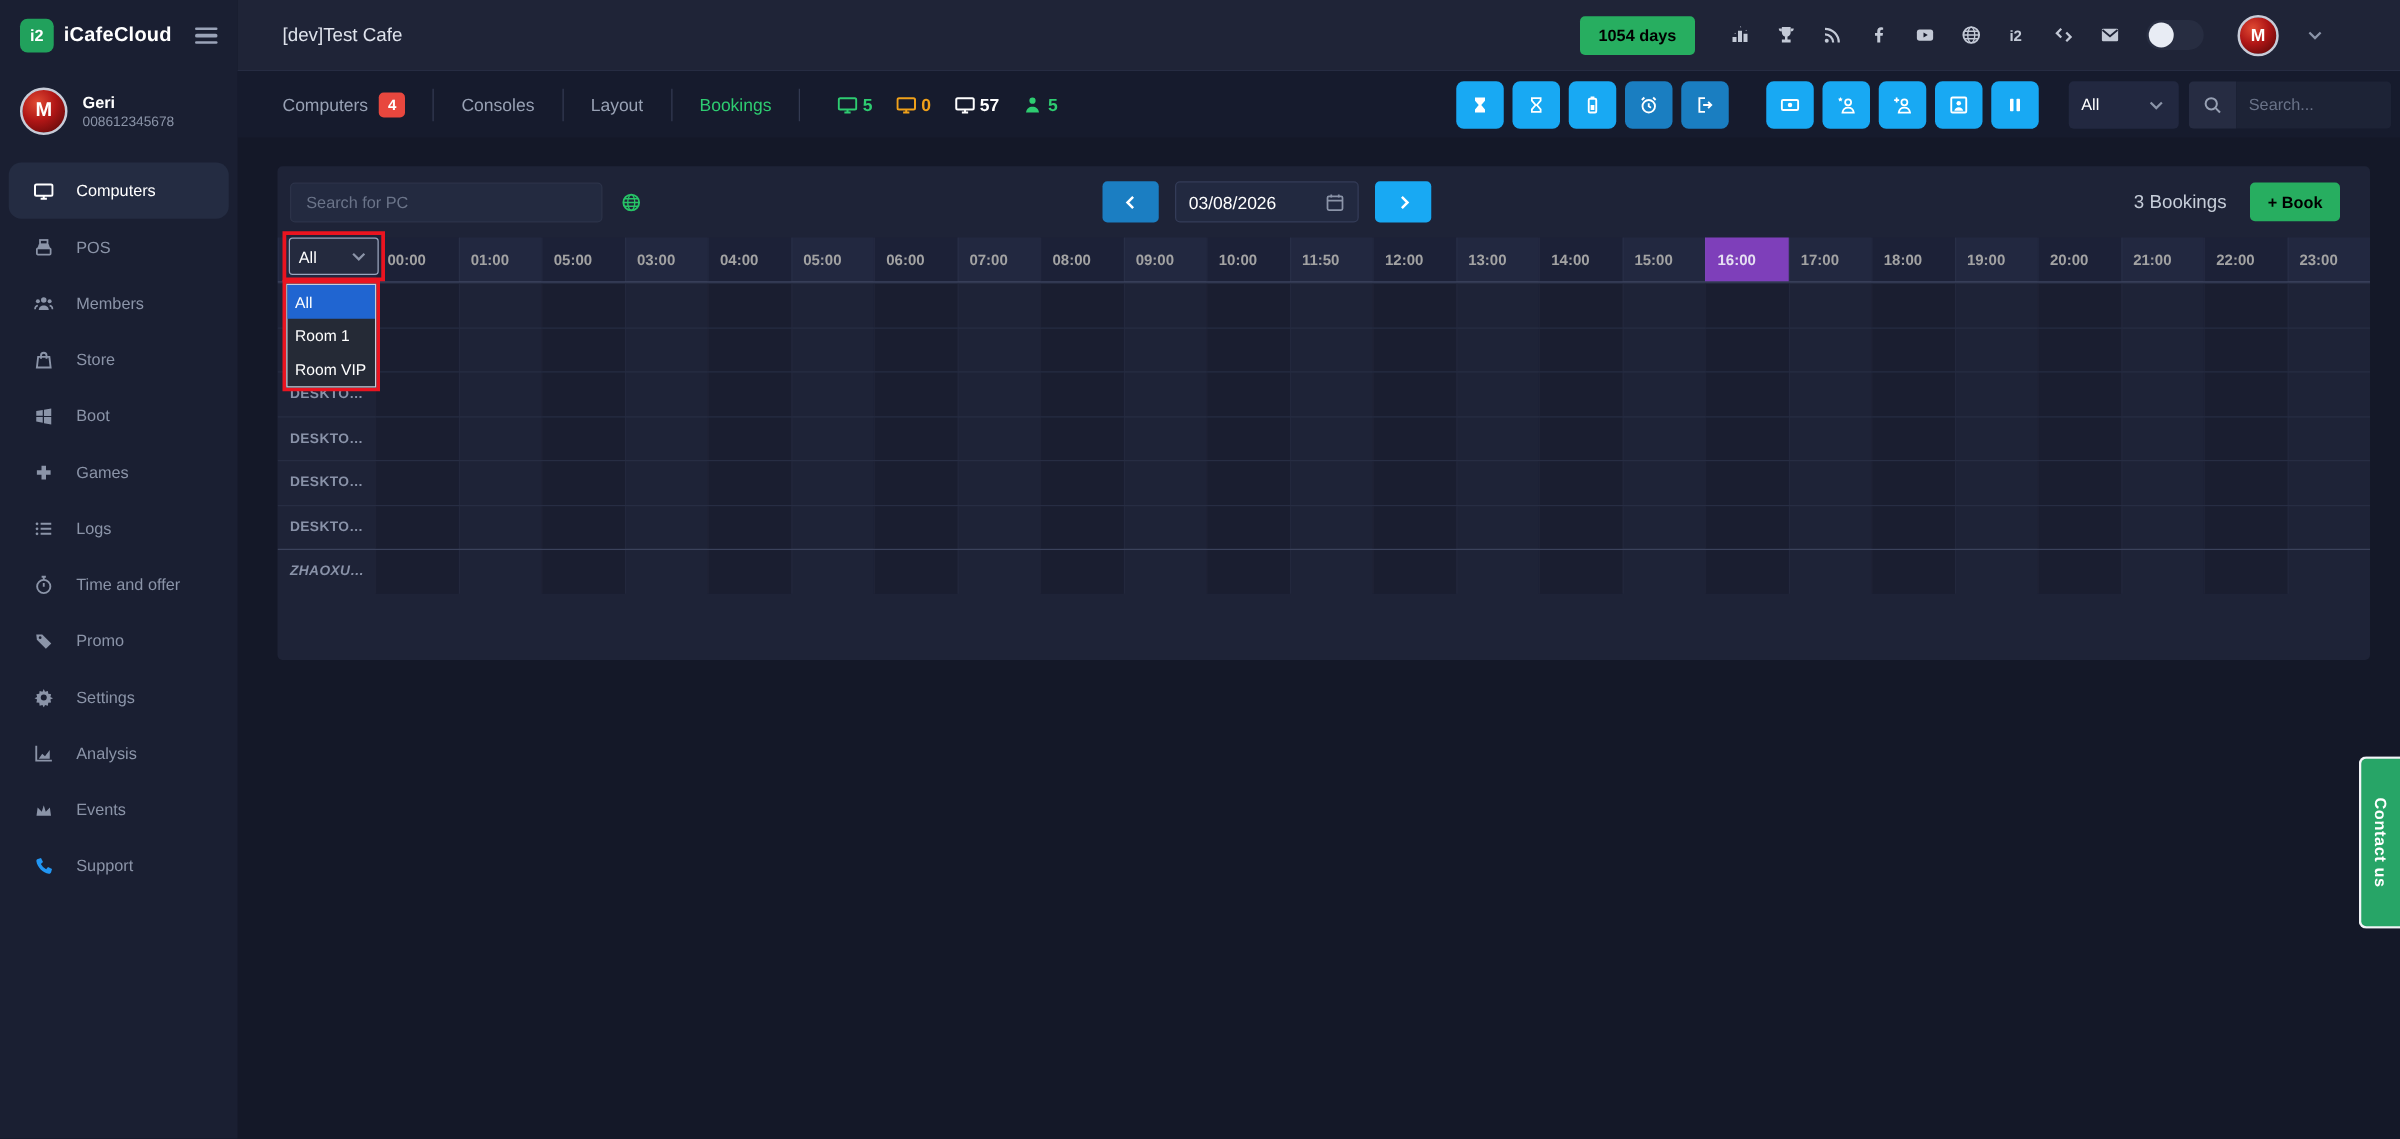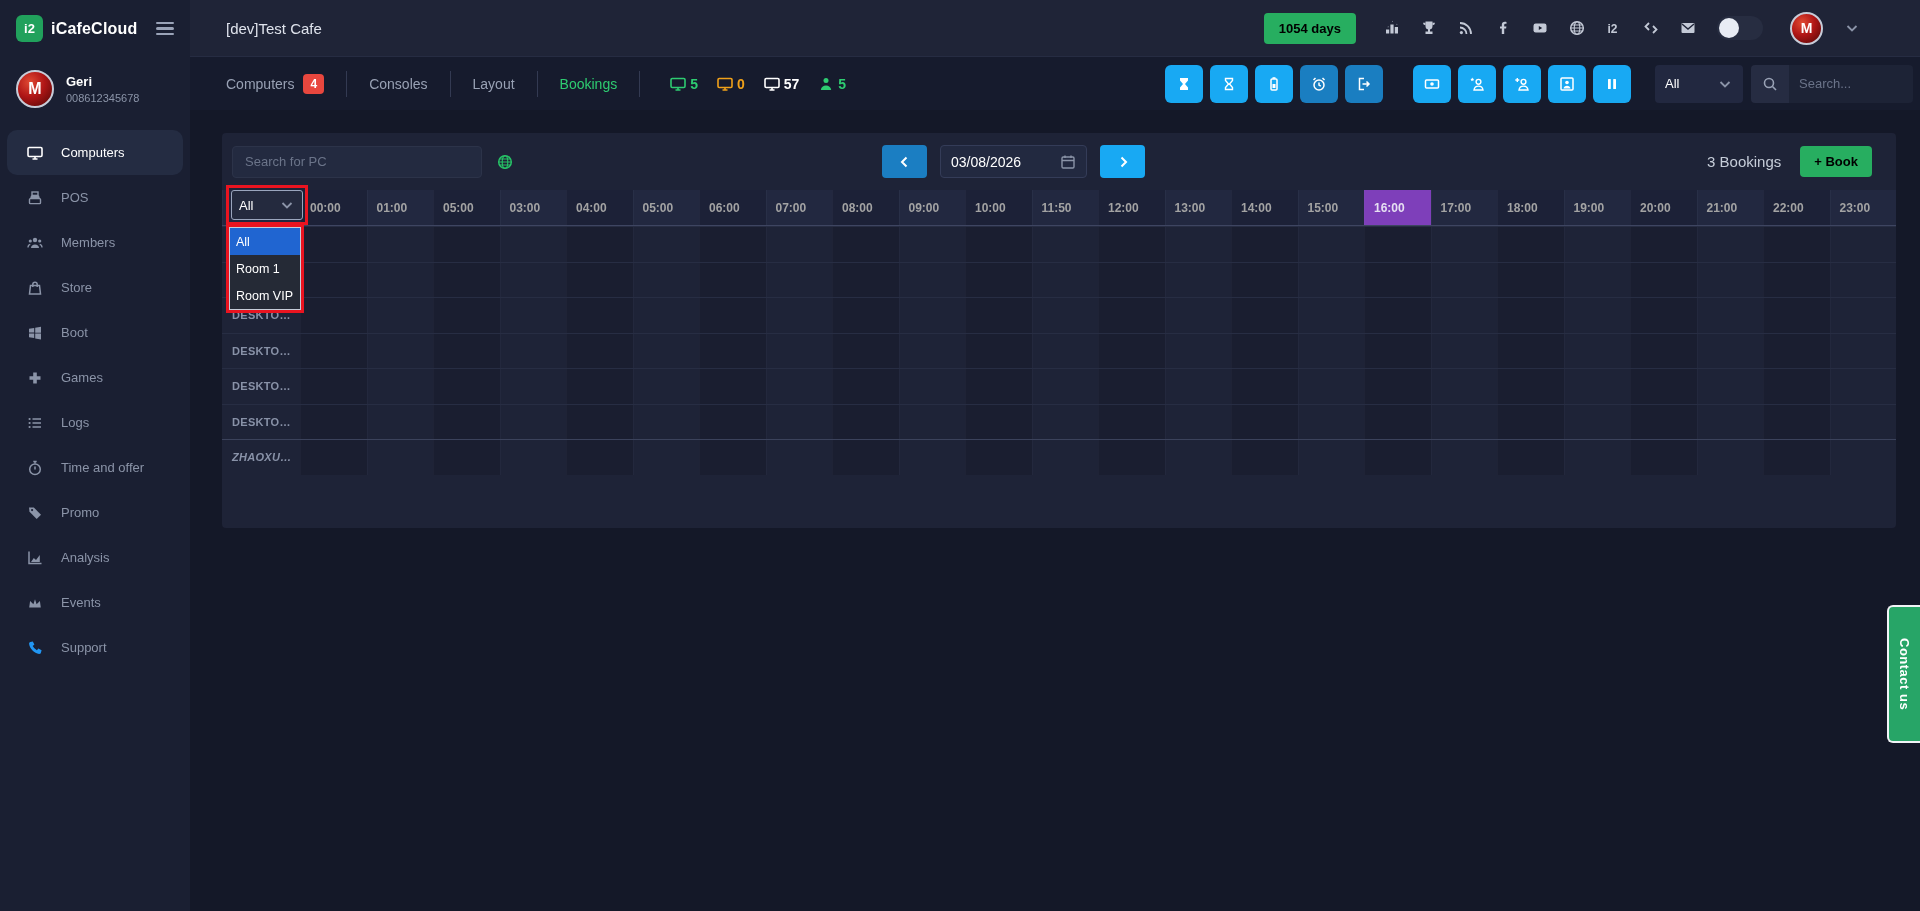--- a/index.html
+++ b/index.html
@@ -214,20 +214,29 @@
         <span data-name="sidebar-item-label">Time and offer</span>
       </div>
       <div class="side-item" data-name="sidebar-item-promo">
         <span class="icn" data-name="tag-icon">
           <svg viewBox="0 0 16 16" width="16" height="16">
             <path d="M2 2.5h4.8L14 9.7l-4.3 4.3L2.5 6.8z" fill="currentColor"></path>
             <circle cx="5.1" cy="5.1" r="1.1" fill="#1a1f32"></circle>
           </svg>
         </span>
         <span data-name="sidebar-item-label">Promo</span>
+      </div>
+      <div class="side-item" data-name="sidebar-item-settings">
+        <span class="icn" data-name="gear-icon">
+          <svg viewBox="0 0 16 16" width="16" height="16">
+            <path d="M8 1.2l1 2.1 2.3-.6.3 2.3 2.3.3-.6 2.3 2.1 1-2.1 1 .6 2.3-2.3.3-.3 2.3-2.3-.6-1 2.1-1-2.1-2.3.6-.3-2.3-2.3-.3.6-2.3-2.1-1 2.1-1-.6-2.3 2.3-.3.3-2.3 2.3.6z" fill="currentColor"></path>
+            <circle cx="8" cy="8" r="2.4" fill="#1a1f32"></circle>
+          </svg>
+        </span>
+        <span data-name="sidebar-item-label">Settings</span>
       </div>
       <div class="side-item" data-name="sidebar-item-analysis">
         <span class="icn" data-name="chart-area-icon">
           <svg viewBox="0 0 16 16" width="16" height="16">
             <path d="M2 1.5v12h12.5" stroke="currentColor" stroke-width="1.5" fill="none"></path>
             <path d="M4 12l2.8-4 2.2 2 3.8-5v7z" fill="currentColor"></path>
           </svg>
         </span>
         <span data-name="sidebar-item-label">Analysis</span>
       </div>

